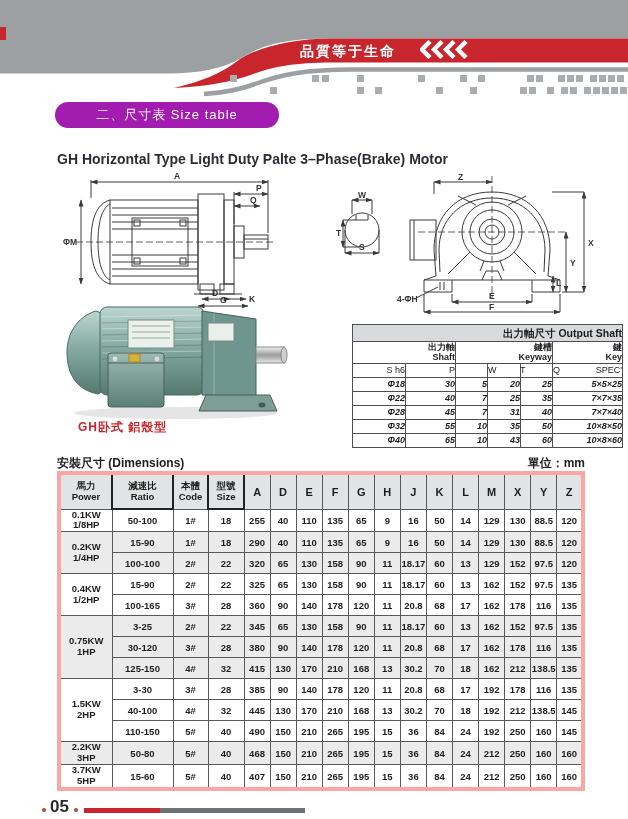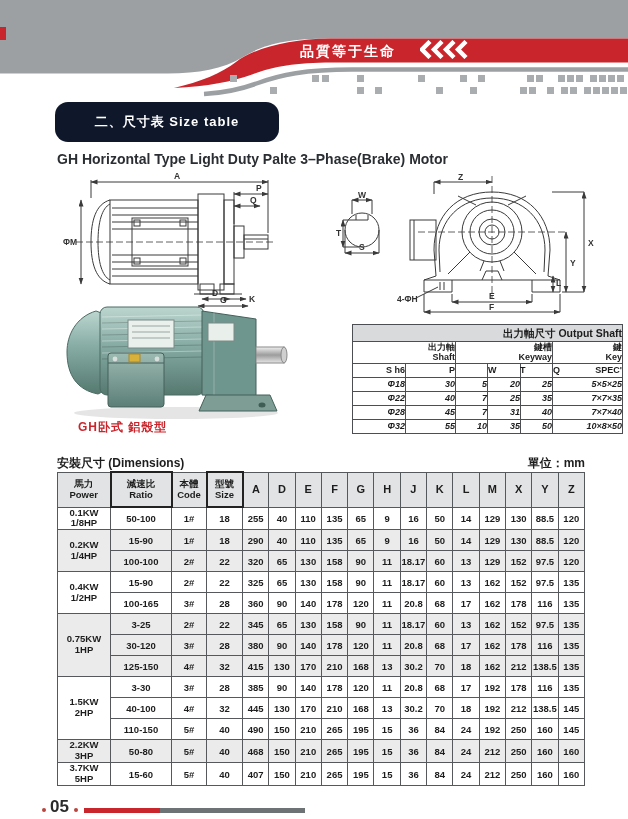--- a/index.html
+++ b/index.html
@@ -3,48 +3,48 @@
 <meta charset="utf-8">
 <style>
   html,body{margin:0;padding:0;background:#e8e8e8;}
   .page{position:relative;width:628px;height:819px;background:#ffffff;overflow:hidden;
         font-family:"Liberation Sans","DejaVu Sans",sans-serif;color:#1d1d1d;}
   .abs{position:absolute;}
   
   .slogan{position:absolute;left:300px;top:43px;color:#fff;font-size:14px;font-weight:bold;letter-spacing:2px;}
   .red-tab{position:absolute;left:0;top:27px;width:6px;height:13px;background:#c9252c;}
   
-  .pill{position:absolute;left:55px;top:102px;width:224px;height:40px;border-radius:13px;
-        background:#0f172a;color:#fff;font-size:13px;font-weight:bold;
+  .pill{position:absolute;left:55px;top:102px;width:224px;height:26px;border-radius:13px;
+        background:#a21caf;color:#fff;font-size:13px;font-weight:normal;
         display:flex;align-items:center;justify-content:center;letter-spacing:1px;}
   .title-zh{position:absolute;left:57px;top:133px;font-size:13px;font-weight:bold;color:#23272b;}
   .title-en{position:absolute;left:57px;top:151px;font-size:14px;font-weight:bold;color:#2a2e32;}
   
   .photo-cap{position:absolute;left:78px;top:419px;color:#c9252c;font-size:12px;font-weight:bold;letter-spacing:1px;}
   
   .ostable{position:absolute;left:352px;top:324px;width:270px;border-collapse:collapse;table-layout:fixed;}
   .ostable th,.ostable td{border:1px solid #4b4f53;font-size:9px;text-align:right;padding:0;line-height:1.15;}
   .ostable .ttl{background:#d9dadb;font-size:10.5px;font-weight:bold;height:16px;}
   .ostable .grp div{font-size:9px;font-weight:bold;}
   .ostable .grp{height:20px;padding-left:15px;}
-  .ostable .sub th{height:13px;font-weight:bold;padding-left:32px;}
+  .ostable .sub th{height:13px;font-weight:normal;padding-left:32px;}
   .ostable td{height:13px;font-weight:bold;font-style:italic;}
   
   .dim-cap{position:absolute;left:57px;top:455px;font-size:12px;font-weight:bold;}
   .dim-unit{position:absolute;right:43px;top:455px;font-size:12px;font-weight:bold;}
   
   .dtable{position:absolute;left:57px;top:471px;width:528px;border-collapse:collapse;table-layout:fixed;}
   .dtable th,.dtable td{border:1px solid #55595c;text-align:center;padding:0;}
   .dtable thead th{background:#e2e3e4;height:33px;font-size:11px;font-weight:bold;line-height:1.1;}
   .dtable thead th div{font-size:9.5px;font-weight:bold;}
   .dtable thead th.hvy{border:2px solid #222;}
   .dtable tbody td{height:20px;font-size:9.5px;font-weight:bold;background:#fff;}
   .dtable tbody tr.alt td{background:#ebebeb;}
   .dtable td.pcell div{line-height:1.15;}
-  .dtable{border:1px solid #fca5a5;padding-left:24px;}
+  .dtable{border:4px solid #fca5a5;padding-left:24px;}
   
   svg text{font-family:"Liberation Sans","DejaVu Sans",sans-serif;font-size:8.5px;font-weight:bold;fill:#333;}
   
   .pg-num{position:absolute;left:50px;top:797px;font-size:17px;font-weight:bold;color:#2b2b2b;}
   .pg-dot{position:absolute;width:4px;height:4px;border-radius:50%;background:#b8453f;top:808px;}
   .bar-red{position:absolute;left:84px;top:808px;width:76px;height:5px;background:#c9252c;}
   .bar-gray{position:absolute;left:160px;top:808px;width:145px;height:5px;background:#6d7275;}
 </style>
 </head>
 <body>
@@ -360,20 +360,28 @@
           <td>7×7×40</td>
         </tr>
         <tr>
           <td>Φ32</td>
           <td>55</td>
           <td>10</td>
           <td>35</td>
           <td>50</td>
           <td>10×8×50</td>
         </tr>
+        <tr>
+          <td>Φ40</td>
+          <td>65</td>
+          <td>10</td>
+          <td>43</td>
+          <td>60</td>
+          <td>10×8×60</td>
+        </tr>
       </tbody>
   </table>
 
   <div class="dim-cap">安裝尺寸 (Dimensions)</div>
   <div class="dim-unit">單位：mm</div>
 
   <table class="dtable">
     <colgroup>
       <col style="width:53px">
         <col style="width:61px">

